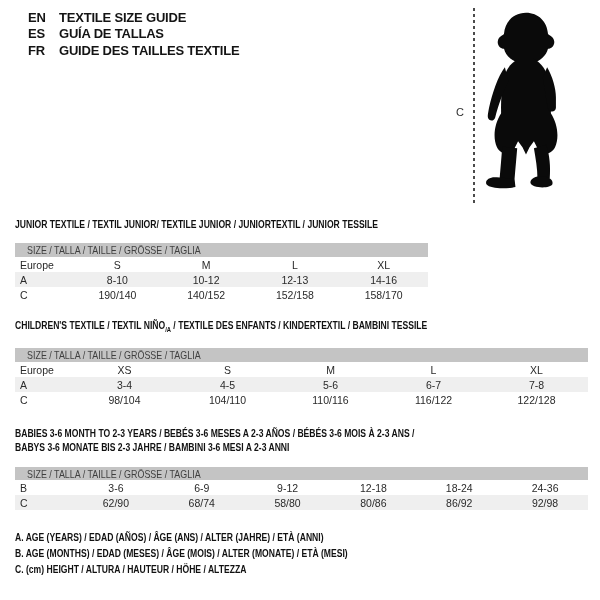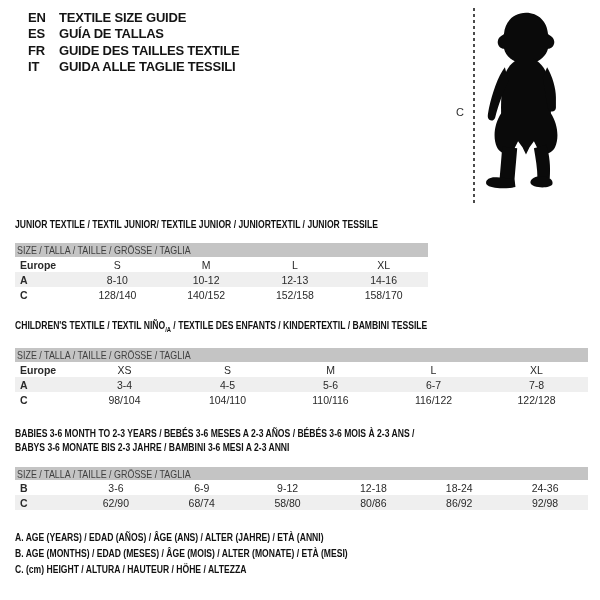--- a/index.html
+++ b/index.html
@@ -23,49 +23,45 @@
   .sec-title{position:absolute;font-weight:bold;font-size:11px;color:#111;
              white-space:nowrap;transform:scaleX(0.78);transform-origin:0 0;line-height:14px;}
   .sec-title sub{font-size:7.5px;}
   .fnotes{position:absolute;left:15px;top:531px;font-weight:bold;font-size:11px;color:#111;
           transform:scaleX(0.78);transform-origin:0 0;}
   .fnotes div{height:16px;white-space:nowrap;}
 
   
   .tbl{position:absolute;left:15px;}
   .size-bar{height:14px;background:var(--header-bar,#c4c4c4);display:flex;align-items:center;
-            padding-left:2px;box-sizing:border-box;}
+            padding-left:12px;box-sizing:border-box;}
   .size-bar span{font-size:10.5px;color:#3f3f3f;white-space:nowrap;display:inline-block;
                  transform:scaleX(0.85);transform-origin:0 50%;}
   .trow{display:flex;height:15px;align-items:center;font-size:10.5px;color:#2a2a2a;}
-  .trow .lab{width:58px;padding-left:5px;box-sizing:border-box;font-weight:bold;}
+  .trow .lab{width:58px;padding-left:5px;box-sizing:border-box;}
   .trow .c{flex:1;text-align:center;}
   .shade{background:var(--row-shade,#efefef);}
 </style>
 </head>
 <body>
 
 <div id="canvas">
 
   <div class="langs">
     <div class="lrow">
       <span class="lcode">EN</span>
       <span>TEXTILE SIZE GUIDE</span>
     </div>
     <div class="lrow">
       <span class="lcode">ES</span>
       <span>GUÍA DE TALLAS</span>
     </div>
     <div class="lrow">
       <span class="lcode">FR</span>
       <span>GUIDE DES TAILLES TEXTILE</span>
-    </div>
-    <div class="lrow">
-      <span class="lcode">IT</span>
-      <span>GUIDA ALLE TAGLIE TESSILI</span>
     </div>
   </div>
 
   <div class="dash-line"></div>
   <div class="c-label">C</div>
   <svg class="baby" viewBox="0 0 100 220" aria-hidden="true">
 
     <path d="M50 4 C36 4 26 14 25 28 C24 30 19 31 18 36 C17 41 21 45 25 45 C27 53 34 59 42 61 L58 61 C66 59 73 53 75 45 C79 45 83 41 82 36 C81 31 76 30 75 28 C74 14 64 4 50 4 Z"></path>
 
     <path d="M42 56 C32 61 26 70 24 82 C22 95 21 108 22 124 L78 124 C79 108 78 95 76 82 C74 70 68 61 58 56 Z"></path>
@@ -97,21 +93,21 @@
     </div>
     <div class="trow shade">
       <span class="lab">A</span>
       <span class="c">8-10</span>
       <span class="c">10-12</span>
       <span class="c">12-13</span>
       <span class="c">14-16</span>
     </div>
     <div class="trow">
       <span class="lab">C</span>
-      <span class="c">128/140</span>
+      <span class="c">190/140</span>
       <span class="c">140/152</span>
       <span class="c">152/158</span>
       <span class="c">158/170</span>
     </div>
   </div>
 
   <div class="sec-title" style="left:15px;top:318px;">
     <span>CHILDREN'S TEXTILE / TEXTIL NIÑO</span><sub>/A</sub><span> / TEXTILE DES ENFANTS / KINDERTEXTIL / BAMBINI TESSILE</span>
   </div>
   <div class="tbl" style="top:348px;width:573px;">

